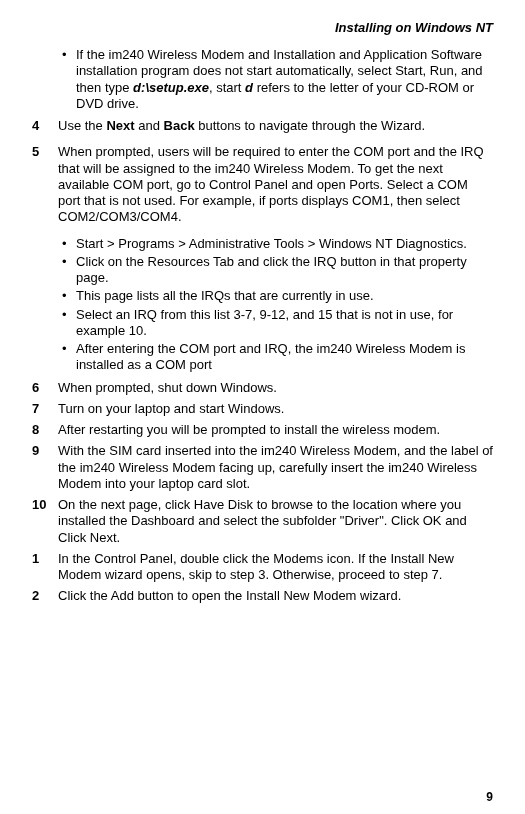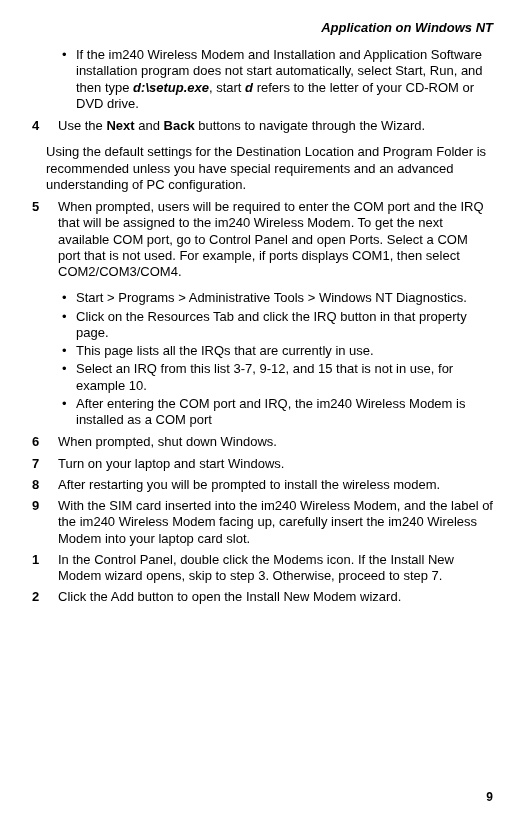--- a/index.html
+++ b/index.html
@@ -60,42 +60,41 @@
     right: 32px;
     font-weight: bold;
     font-size: 12px;
   }
   b { font-weight: bold; }
   i { font-style: italic; }
 </style>
 </head>
 <body>
 
-<div class="header">Application on Windows NT</div>
+<div class="header">Installing on Windows NT</div>
 
 <div class="content">
 
   <div class="bullet-group">
     <div class="bullet-item">
       <div class="dot">•</div>
       <div class="txt">
         <span>If the im240 Wireless Modem and Installation and Application Software installation program does not start automatically, select Start, Run, and then type </span><b><i>d:\setup.exe</i></b><span>, start </span><b><i>d</i></b><span> refers to the letter of your CD-ROM or DVD drive.</span>
       </div>
     </div>
   </div>
 
   <div class="step">
     <div class="num">4</div>
     <div class="body">
       <p>
         <span>Use the </span><b>Next</b><span> and </span><b>Back</b><span> buttons to navigate through the Wizard.</span>
       </p>
     </div>
   </div>
-  <div class="sub-para" style="padding-left:0px; margin-left:14px;">Using the default settings for the Destination Location and Program Folder is recommended unless you have special requirements and an advanced understanding of PC configuration.</div>
 
   <div class="step">
     <div class="num">5</div>
     <div class="body">
       <p>When prompted, users will be required to enter the COM port and the IRQ that will be assigned to the im240 Wireless Modem. To get the next available COM port, go to Control Panel and open Ports. Select a COM port that is not used. For example, if ports displays COM1, then select COM2/COM3/COM4.</p>
     </div>
   </div>
 
   <div class="bullet-group">
     <div class="bullet-item">
@@ -129,20 +128,24 @@
     <div class="body">Turn on your laptop and start Windows.</div>
   </div>
   <div class="step">
     <div class="num">8</div>
     <div class="body">After restarting you will be prompted to install the wireless modem.</div>
   </div>
   <div class="step">
     <div class="num">9</div>
     <div class="body">With the SIM card inserted into the im240 Wireless Modem, and the label of the im240 Wireless Modem facing up, carefully insert the im240 Wireless Modem into your laptop card slot.</div>
   </div>
+  <div class="step">
+    <div class="num">10</div>
+    <div class="body">On the next page, click Have Disk to browse to the location where you installed the Dashboard and select the subfolder "Driver". Click OK and Click Next.</div>
+  </div>
 
 
   <div class="step">
     <div class="num">1</div>
     <div class="body">In the Control Panel, double click the Modems icon. If the Install New Modem wizard opens, skip to step 3. Otherwise, proceed to step 7.</div>
   </div>
   <div class="step">
     <div class="num">2</div>
     <div class="body">Click the Add button to open the Install New Modem wizard.</div>
   </div>

